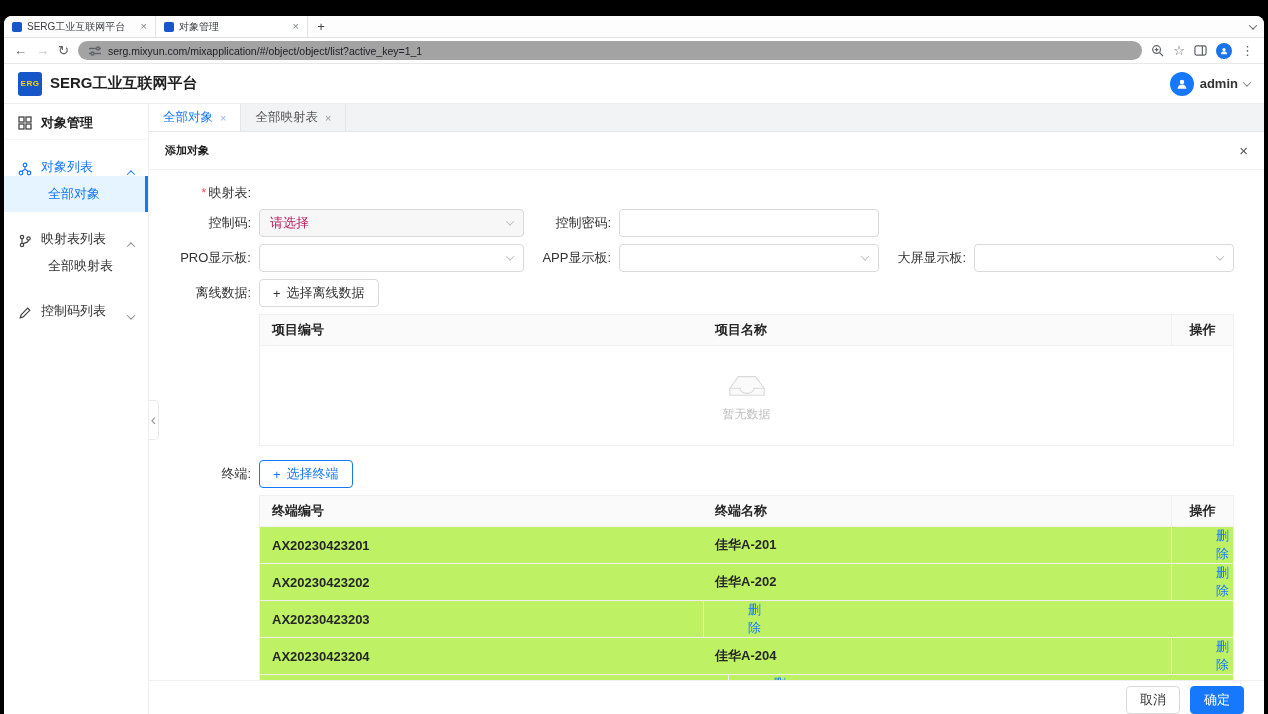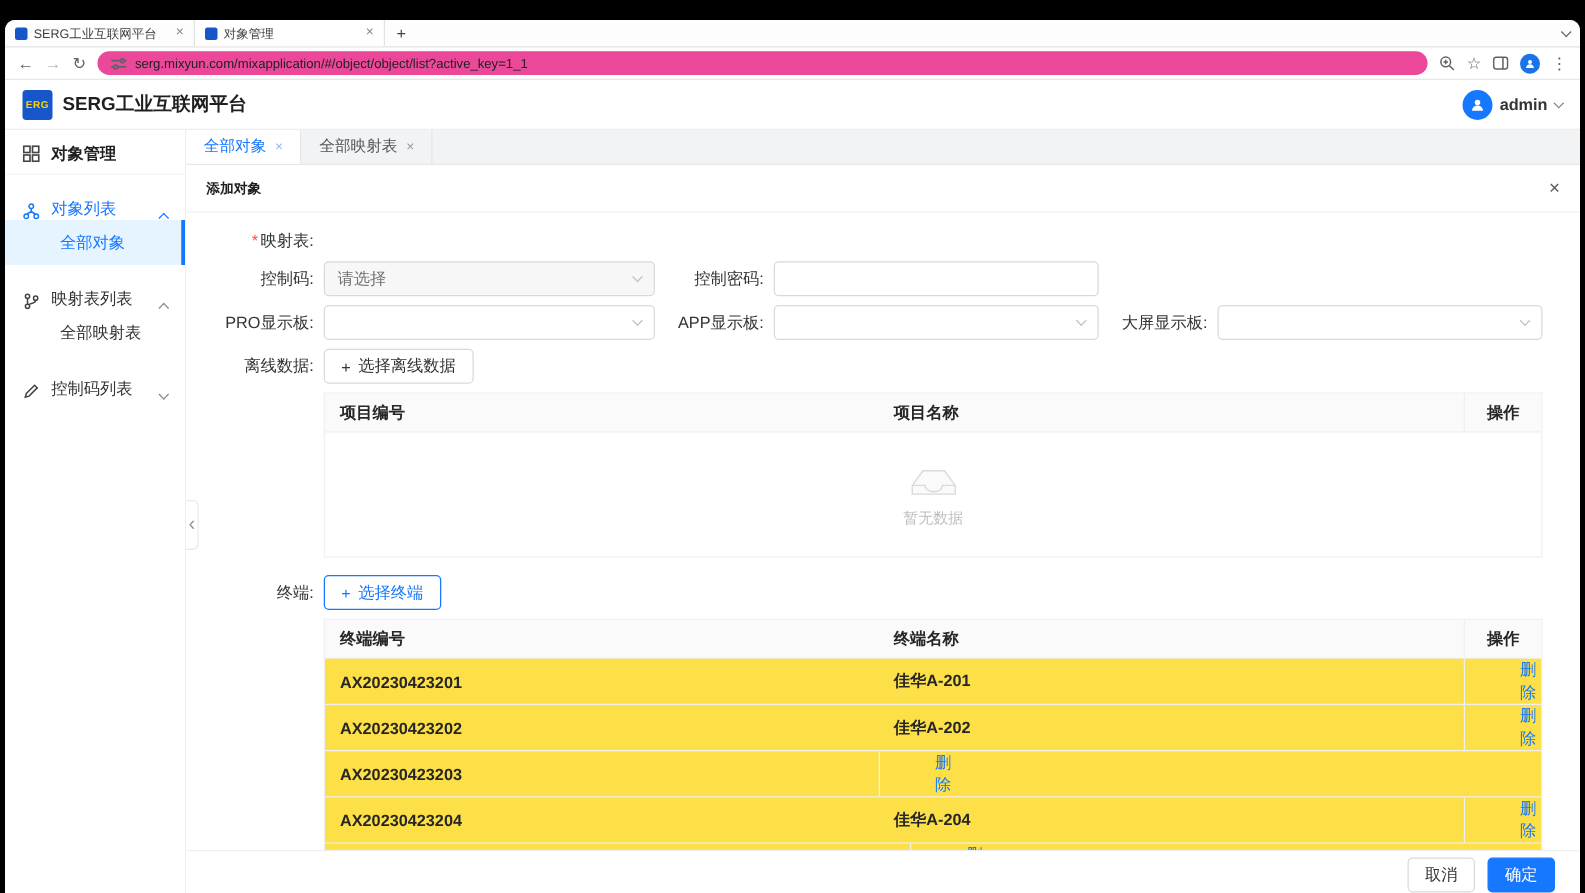--- a/index.html
+++ b/index.html
@@ -12,21 +12,21 @@
   .btab.active { background:#fff; }
   .fav { width:10px; height:10px; border-radius:2px; background:#1656c8; flex:none; }
   .btab-title { white-space:nowrap; overflow:hidden; text-overflow:ellipsis; flex:1; }
   .btab-x { color:#80868b; font-size:11px; line-height:1; }
   .newtab { width:26px; display:flex; align-items:center; justify-content:center; color:#444; font-size:13px; }
   .strip-chev { position:absolute; right:8px; top:0; bottom:0; display:flex; align-items:center; color:#5f6368; }
 
   .addressbar { height:26px; background:#fff; border-bottom:1px solid #e8e8e8; display:flex; align-items:center; padding:0 10px; gap:9px; flex:none; }
   .navic { color:#5f6368; font-size:13px; line-height:1; }
   .navic.dim { color:#b6b9bd; }
-  .urlbox { flex:1; height:19px; background:#ec4899; border-radius:10px; display:flex; align-items:center; gap:6px; padding:0 10px; font-size:10.5px; color:#202124; }
+  .urlbox { flex:1; height:19px; background:#a3a3a3; border-radius:10px; display:flex; align-items:center; gap:6px; padding:0 10px; font-size:10.5px; color:#202124; }
   .abar-right { display:flex; align-items:center; gap:9px; }
   .mini-avatar { width:16px; height:16px; border-radius:50%; background:#1a73e8; display:flex; align-items:center; justify-content:center; }
 
   
   .appheader { height:40px; background:#fff; border-bottom:1px solid #ededed; display:flex; align-items:center; padding:0 14px; flex:none; }
   .logo { width:24px; height:24px; background:#1656c8; border-radius:3px; color:#ffd200; font-size:8px; font-weight:700; display:flex; align-items:center; justify-content:center; letter-spacing:.5px; }
   .apptitle { margin-left:8px; font-size:15px; font-weight:700; color:#1f1f1f; }
   .userblock { margin-left:auto; display:flex; align-items:center; gap:6px; color:#333; font-size:13px; font-weight:600; }
   .user-avatar { width:24px; height:24px; border-radius:50%; background:#1677ff; display:flex; align-items:center; justify-content:center; }
 
@@ -56,33 +56,33 @@
   .panel-close { margin-left:auto; color:#595959; font-size:15px; cursor:pointer; }
   .panel-body { flex:1; min-height:0; overflow:hidden; padding:14px 20px 0 20px; }
 
   .frow { display:flex; align-items:center; margin-bottom:7px; }
   .flabel { width:90px; flex:none; text-align:right; padding-right:8px; font-size:13px; color:#333; white-space:nowrap; }
   .flabel .req { color:#ff4d4f; margin-right:2px; }
   .flabel2 { width:95px; flex:none; text-align:right; padding-right:8px; font-size:13px; color:#333; white-space:nowrap; }
   .sel { height:28px; border:1px solid #d9d9d9; border-radius:4px; background:#fff; display:flex; align-items:center; justify-content:space-between; padding:0 10px; font-size:13px; color:#1f1f1f; cursor:pointer; }
   .sel.w265 { width:265px; } .sel.w260 { width:260px; }
   .sel.disabled { background:#f7f7f7; color:#bfbfbf; cursor:not-allowed; }
-  .sel .ph { color:#737373; }
+  .sel .ph { color:#be185d; }
   .txt { height:28px; width:260px; border:1px solid #d9d9d9; border-radius:4px; padding:0 10px; font-size:13px; color:#1f1f1f; outline:none; font-family:inherit; }
   .chev { display:inline-block; width:6px; height:6px; border-right:1.4px solid currentColor; border-bottom:1.4px solid currentColor; }
   .chev.up { transform:rotate(-135deg) translate(-1px,-1px); }
   .chev.down { transform:rotate(45deg) translate(-1px,-1px); }
   .sel-arrow { color:#bfbfbf; }
 
   .btn { height:28px; border-radius:4px; font-size:13px; display:inline-flex; align-items:center; gap:6px; padding:0 13px; background:#fff; cursor:pointer; font-family:inherit; }
   .btn-default { border:1px solid #d9d9d9; color:#333; }
   .btn-blue-outline { border:1px solid #1677ff; color:#1677ff; }
 
   .tbl { margin-left:90px; width:975px; border:1px solid #f0f0f0; border-bottom:none; font-size:13px; }
-  .tr { display:flex; align-items:stretch; border-bottom:1px solid #f0f0f0; background:#fde047; }
+  .tr { display:flex; align-items:stretch; border-bottom:1px solid #f0f0f0; background:#bef264; }
   .tr.head { background:#fafafa; font-weight:700; color:#262626; }
   .td { padding:0 12px; display:flex; align-items:center; min-height:29px; }
   .td.c1 { width:443px; flex:none; }
   .td.c2 { width:468px; flex:none; }
   .td.c3 { width:62px; flex:none; justify-content:center; border-left:1px solid #f0f0f0; }
   .tr.head .td { min-height:30px; }
   .td.strong { font-weight:700; color:#262626; }
   .link { color:#1677ff; cursor:pointer;margin-left:40px; }
   .empty-body { height:100px; display:flex; flex-direction:column; align-items:center; justify-content:center; gap:6px; border-bottom:1px solid #f0f0f0; }
   .empty-text { color:#bfbfbf; font-size:12px; }

